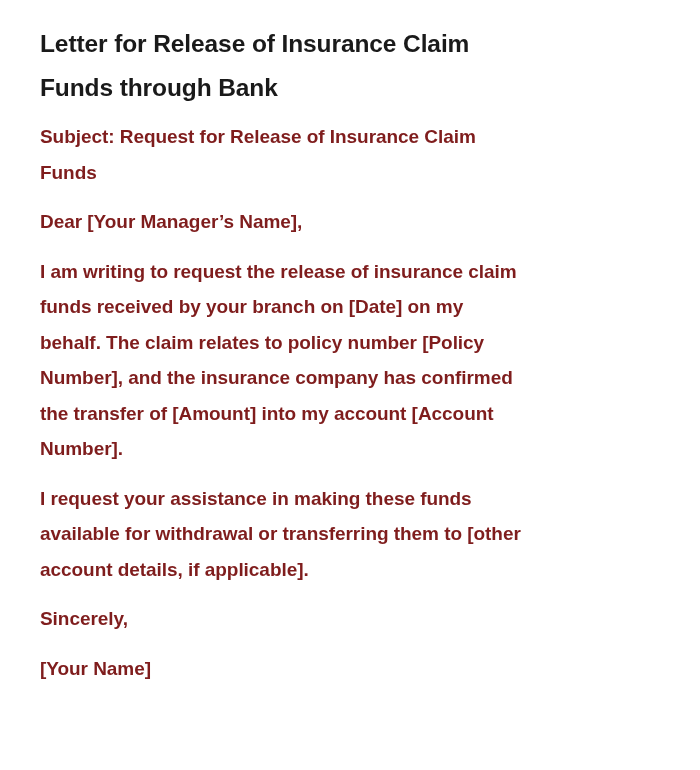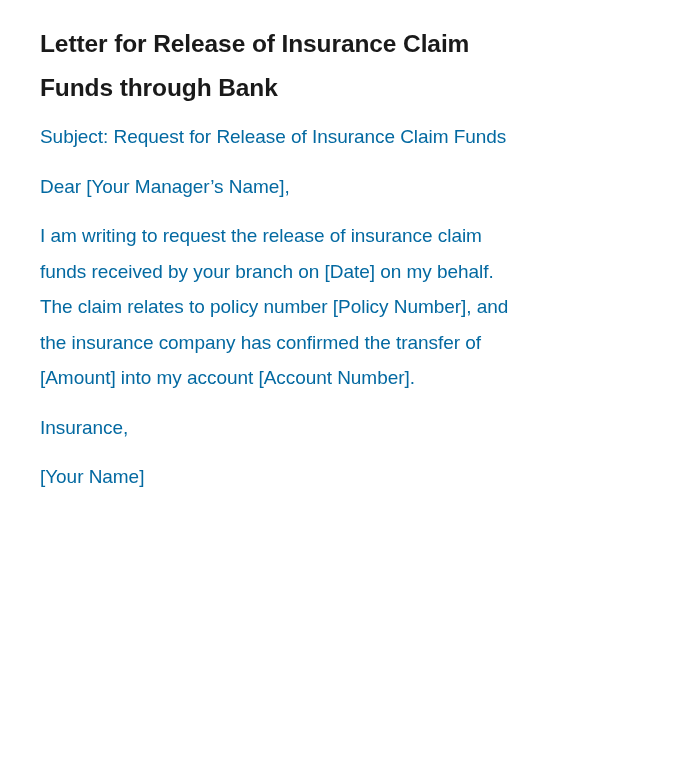--- a/index.html
+++ b/index.html
@@ -33,23 +33,23 @@
     max-width: 560px;
   }
 
   .doc-body {
     margin-top: 9px;
   }
 
   .para {
     margin: 0 0 14px 0;
     font-size: 19px;
-    font-weight: 400;
+    font-weight: 700;
     line-height: 35.5px;
-    color: #0369a1;
+    color: #7f1d1d;
     max-width: 582px;
     letter-spacing: -0.05px;
   }
 
   .para:last-child {
     margin-bottom: 0;
   }
 </style>
 </head>
 <body>
@@ -59,20 +59,21 @@
   <h1 class="doc-title">Letter for Release of Insurance Claim Funds through Bank</h1>
 
   <div class="doc-body">
 
     <p class="para">Subject: Request for Release of Insurance Claim Funds</p>
 
     <p class="para">Dear [Your Manager’s Name],</p>
 
     <p class="para">I am writing to request the release of insurance claim funds received by your branch on [Date] on my behalf. The claim relates to policy number [Policy Number], and the insurance company has confirmed the transfer of [Amount] into my account [Account Number].</p>
 
+    <p class="para">I request your assistance in making these funds available for withdrawal or transferring them to [other account details, if applicable].</p>
 
 
-    <p class="para">Insurance,</p>
+    <p class="para">Sincerely,</p>
 
     <p class="para">[Your Name]</p>
 
   </div>
 </div>
 
 </body></html>

